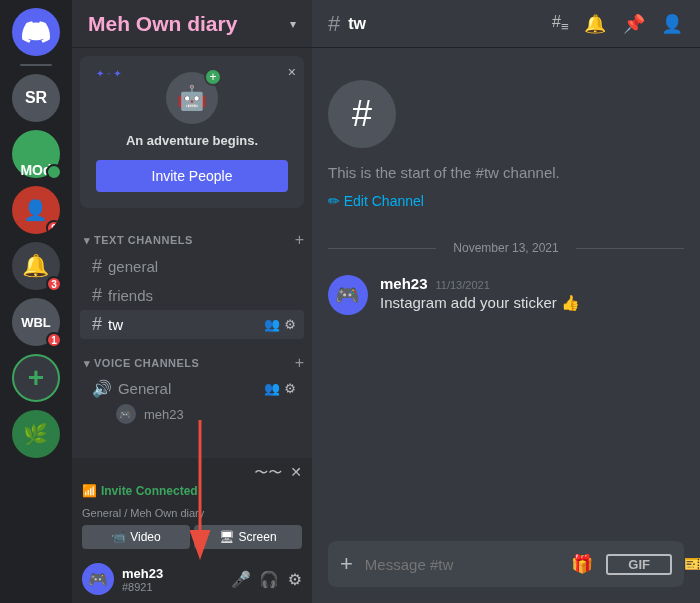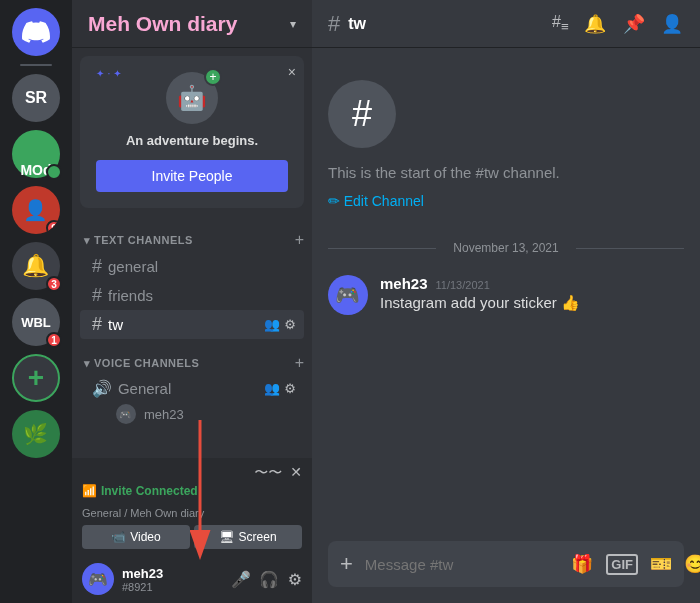--- a/index.html
+++ b/index.html
@@ -653,21 +653,21 @@
       </div>
     </div>
   </div>
 
   <div class="message-input-area">
     <div class="message-input-box">
       <span class="input-plus">+</span>
       <input class="msg-input" type="text" placeholder="Message #tw" style="">
       <div class="input-icons">
         <span class="input-icon">🎁</span>
-        <span class="input-icon" style="font-size:13px; font-weight:700; border:2px solid #b9bbbe; border-radius:3px; padding:1px 3px; color:#b9bbbe;">GIF</span>
+        <span class="input-icon" style="font-size:13px; font-weight:700; border:2px solid #b9bbbe; border-radius:3px; padding:1px 20px; color:#b9bbbe;">GIF</span>
         <span class="input-icon">🎫</span>
         <span class="input-icon">😊</span>
       </div>
     </div>
   </div>
 </div>
 
 <svg style="position:fixed; top:0; left:0; width:700px; height:603px; pointer-events:none; z-index:999;" viewBox="0 0 700 603">
   <defs>
     <marker id="arrowhead" markerWidth="10" markerHeight="7" refX="0" refY="3.5" orient="auto">

